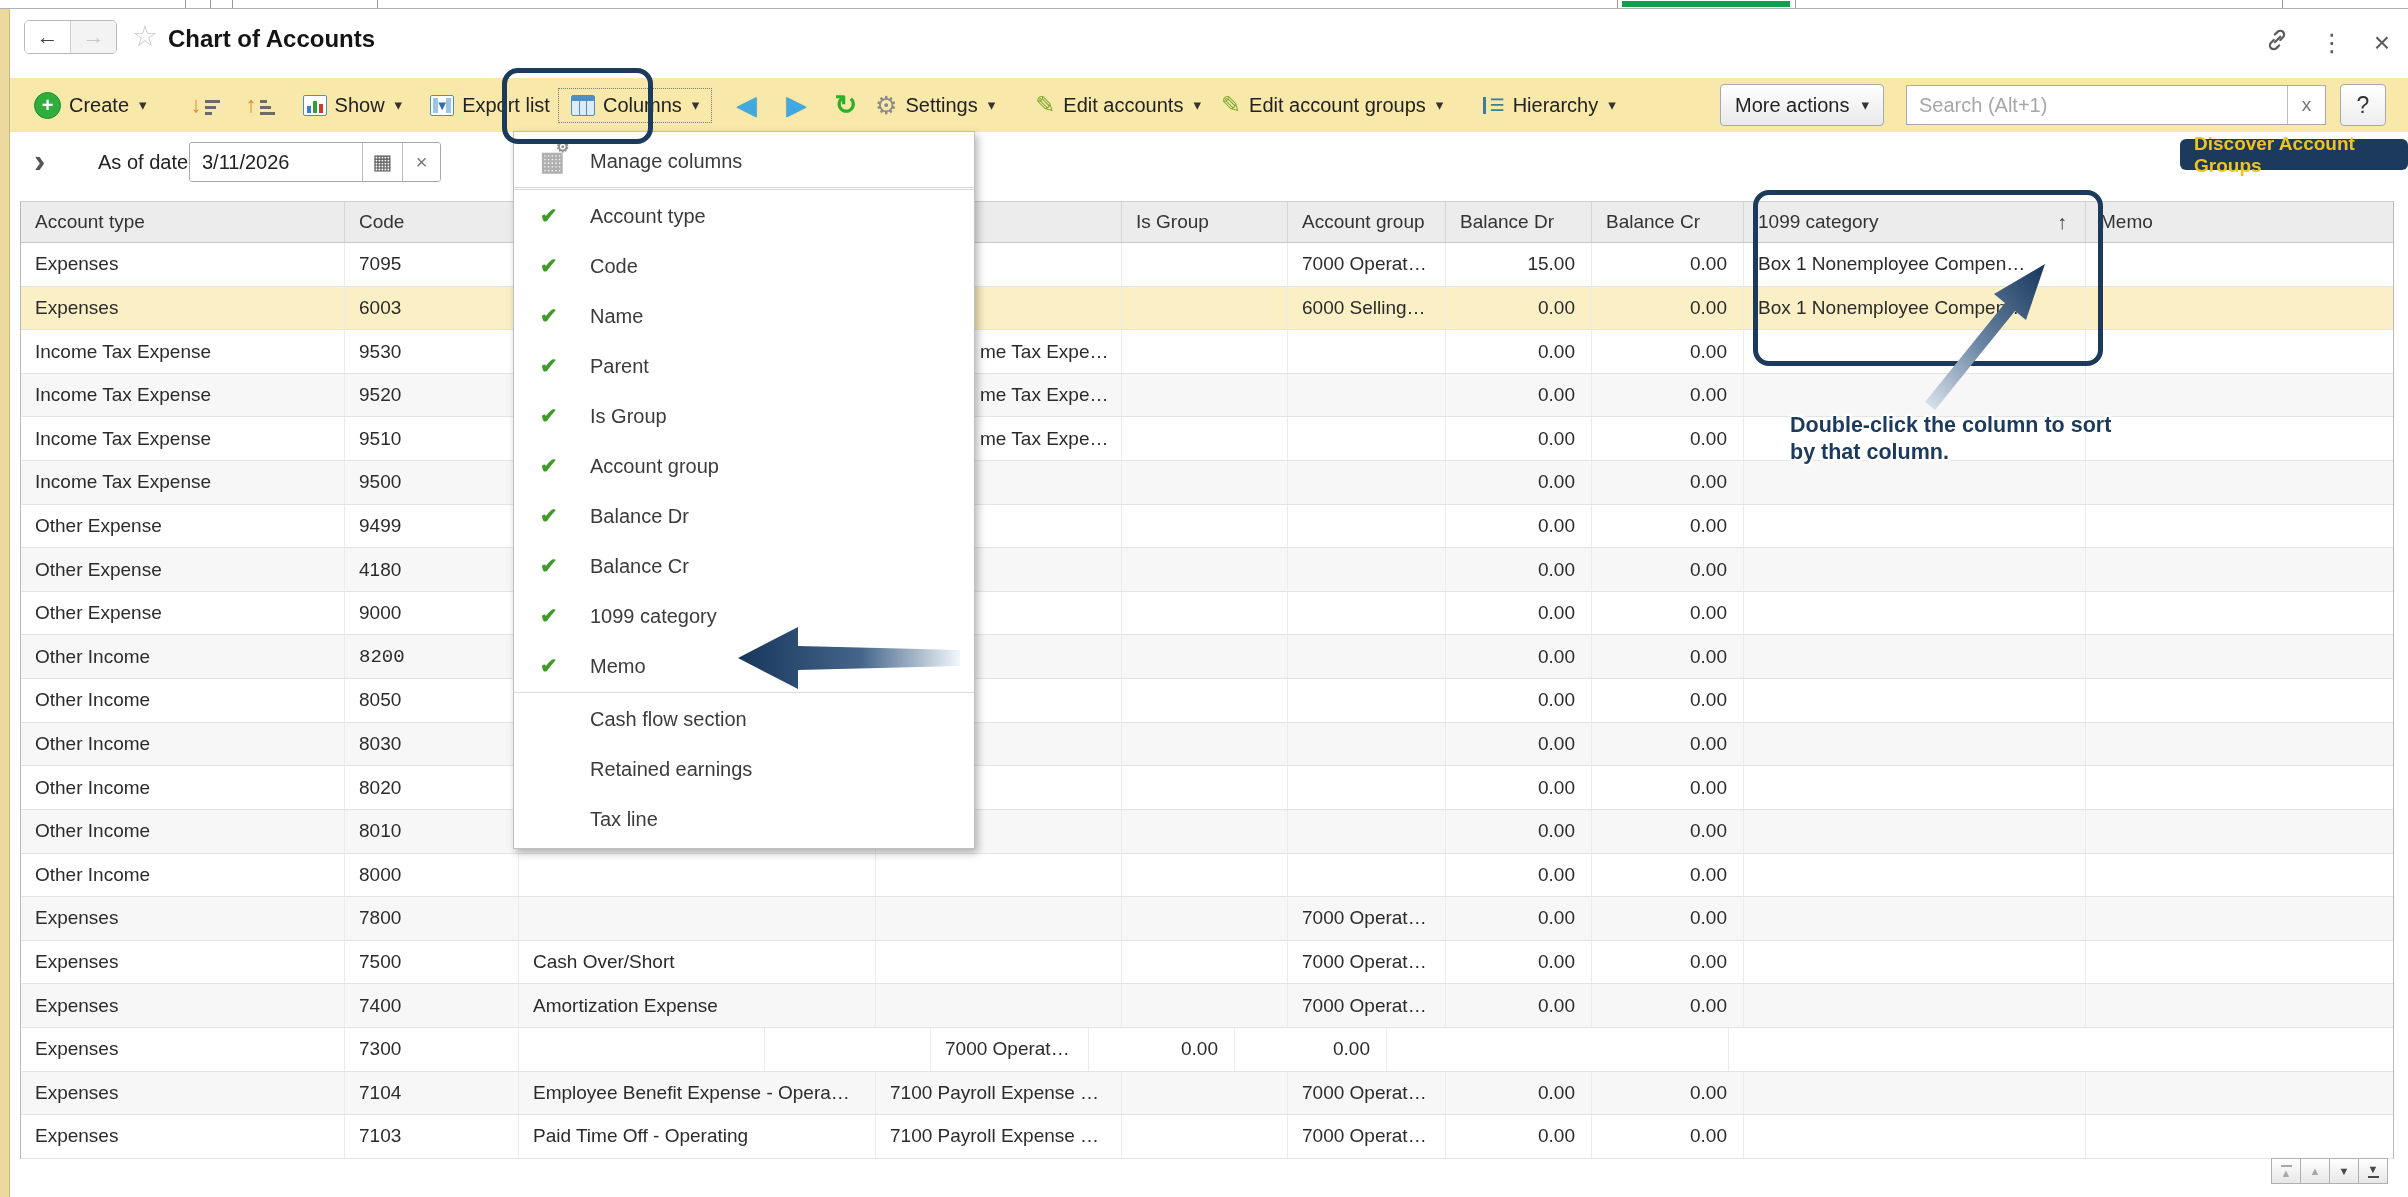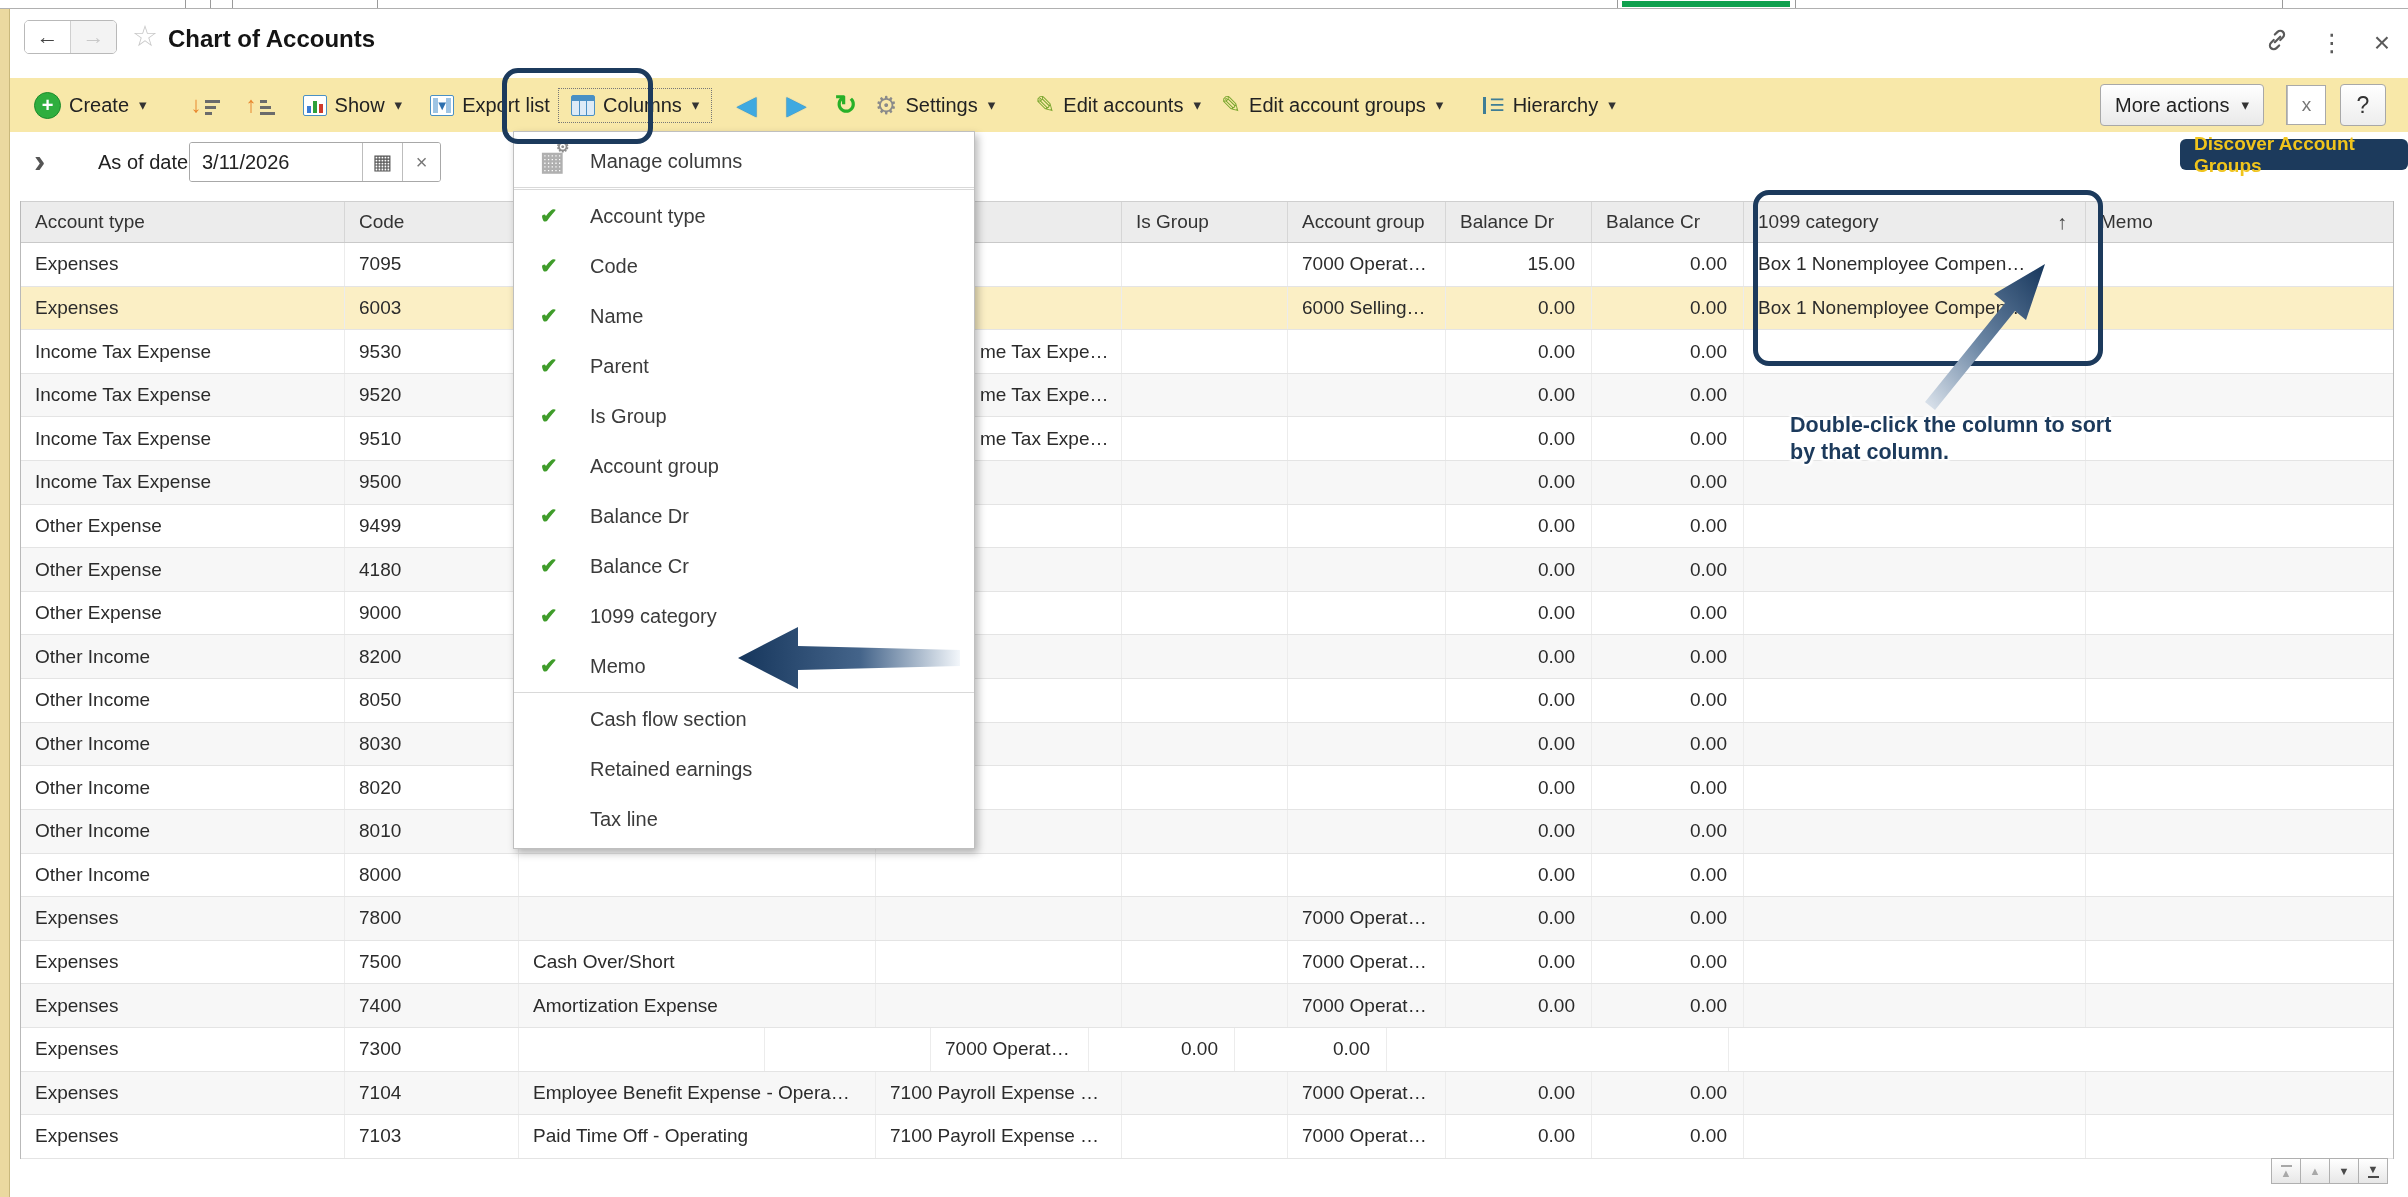--- a/index.html
+++ b/index.html
@@ -224,20 +224,21 @@
     <div class="tbtn">
       <span class="icon-hier">☰</span>
       <span>Hierarchy</span>
       <span class="caret">▾</span>
     </div>
     <div class="btn-more" style="margin-left:auto;margin-right:22px">
       <span>More actions</span>
       <span class="caret">▾</span>
     </div>
     <div class="search-group" style="margin-right:14px">
+      <input class="search-input" placeholder="Search (Alt+1)" style="">
       <button class="search-clear">x</button>
     </div>
     <div class="btn-help" style="margin-right:22px">
       <span>?</span>
     </div>
   </div>
 
   <div class="abs chev">›</div>
   <div class="abs asof-label">As of date:</div>
   <div class="abs dategroup">
@@ -387,21 +388,21 @@
           <div class="td" style="width: 246px;"></div>
           <div class="td" style="width: 166px;"></div>
           <div class="td" style="width: 158px;"></div>
           <div class="td num" style="width: 146px;">0.00</div>
           <div class="td num" style="width: 152px;">0.00</div>
           <div class="td" style="width: 342px;"></div>
           <div class="td" style="width: 307px;"></div>
         </div>
         <div class="tr">
           <div class="td" style="width: 324px;">Other Income</div>
-          <div class="td" style="width: 174px;">8200</div>
+          <div class="td" style="width: 174px; font-family: Liberation Mono, monospace;">8200</div>
           <div class="td" style="width: 357px;"></div>
           <div class="td" style="width: 246px;"></div>
           <div class="td" style="width: 166px;"></div>
           <div class="td" style="width: 158px;"></div>
           <div class="td num" style="width: 146px;">0.00</div>
           <div class="td num" style="width: 152px;">0.00</div>
           <div class="td" style="width: 342px;"></div>
           <div class="td" style="width: 307px;"></div>
         </div>
         <div class="tr">

